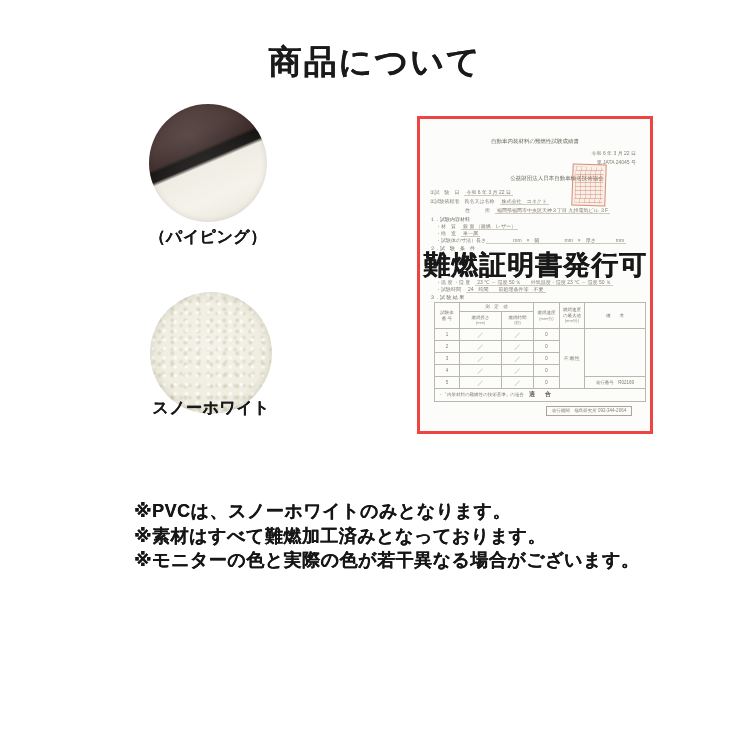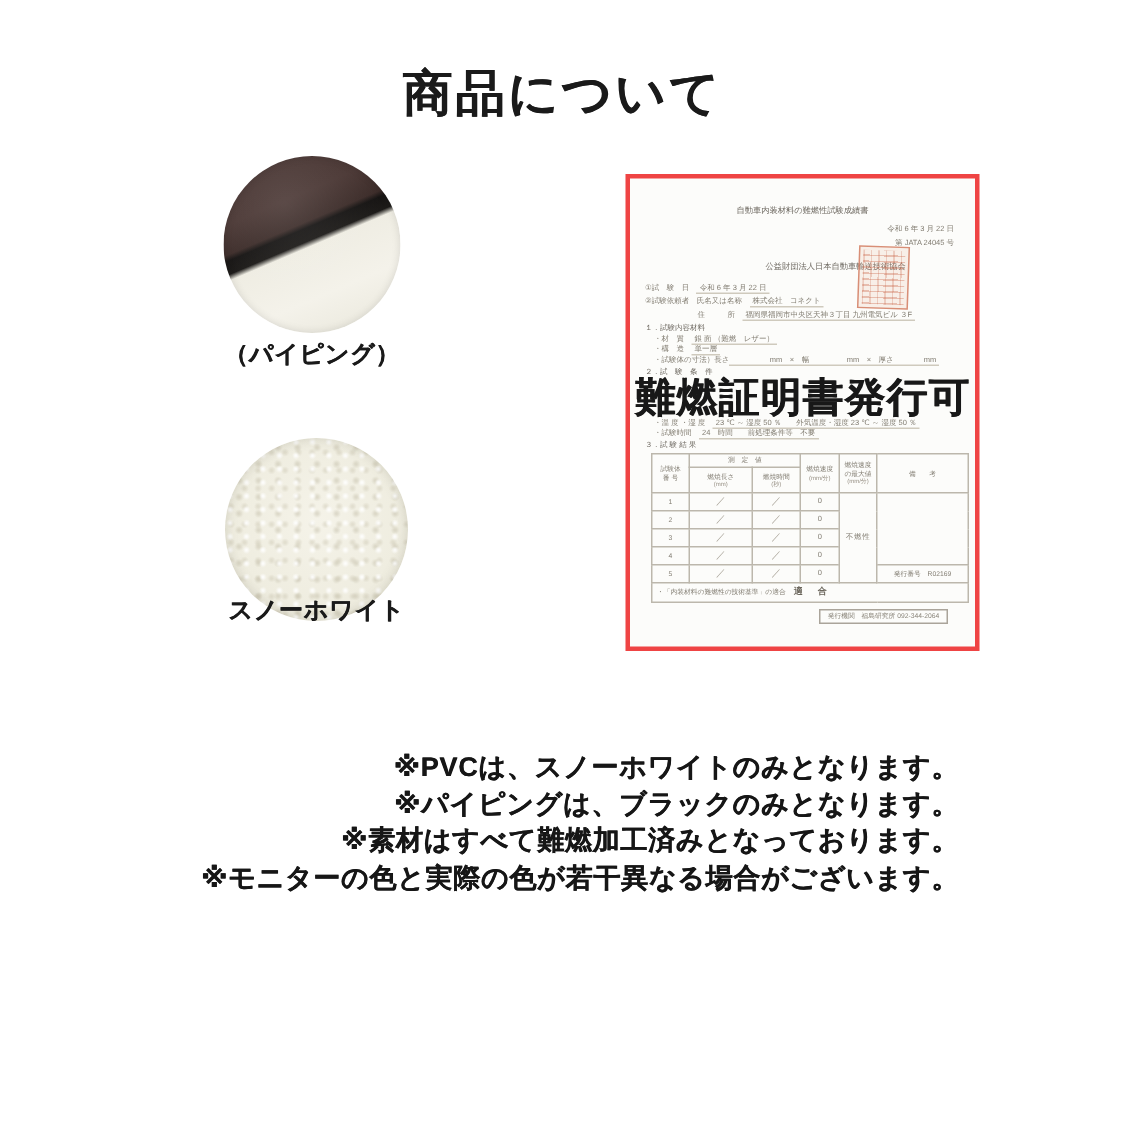--- a/index.html
+++ b/index.html
@@ -78,21 +78,21 @@
   .c-table td.slash{font-size:6.5px;color:#a29c90;}
   .c-table td.zero{font-size:5px;}
   .c-table td.nonflam{font-size:5px;letter-spacing:0.5px;}
   .c-table td.issue{font-size:4.5px;}
   .c-table tfoot td{height:12px;text-align:left;padding-left:3px;font-size:4.5px;}
   .c-table tfoot .result{font-size:6px;font-weight:bold;color:#6b665c;letter-spacing:2px;margin-left:4px;}
 
   
   .notes{position:absolute;left:134px;top:499px;}
   .note-line{font-size:18px;font-weight:bold;line-height:24.5px;white-space:pre;
-    letter-spacing:0.5px;color:#161616;text-shadow:0.3px 0 0 currentColor;text-align:right;}
+    letter-spacing:0.5px;color:#161616;text-shadow:0.3px 0 0 currentColor;}
 </style>
 </head>
 <body>
 
 <div class="page">
 
   <div class="page-title">商品について</div>
 
   <div class="swatch swatch-piping"></div>
   <div class="swatch-label l1">
@@ -208,18 +208,17 @@
           </td>
         </tr>
       </tfoot>
     </table>
 
     <div class="c-issuer">発行機関　福島研究所 092-344-2064</div>
   </div>
 
   <div class="notes">
       <div class="note-line">※PVCは、スノーホワイトのみとなります。</div>
-      <div class="note-line">※パイピングは、ブラックのみとなります。</div>
       <div class="note-line">※素材はすべて難燃加工済みとなっております。</div>
       <div class="note-line">※モニターの色と実際の色が若干異なる場合がございます。</div>
     </div>
 
 </div>
 
 </body></html>

